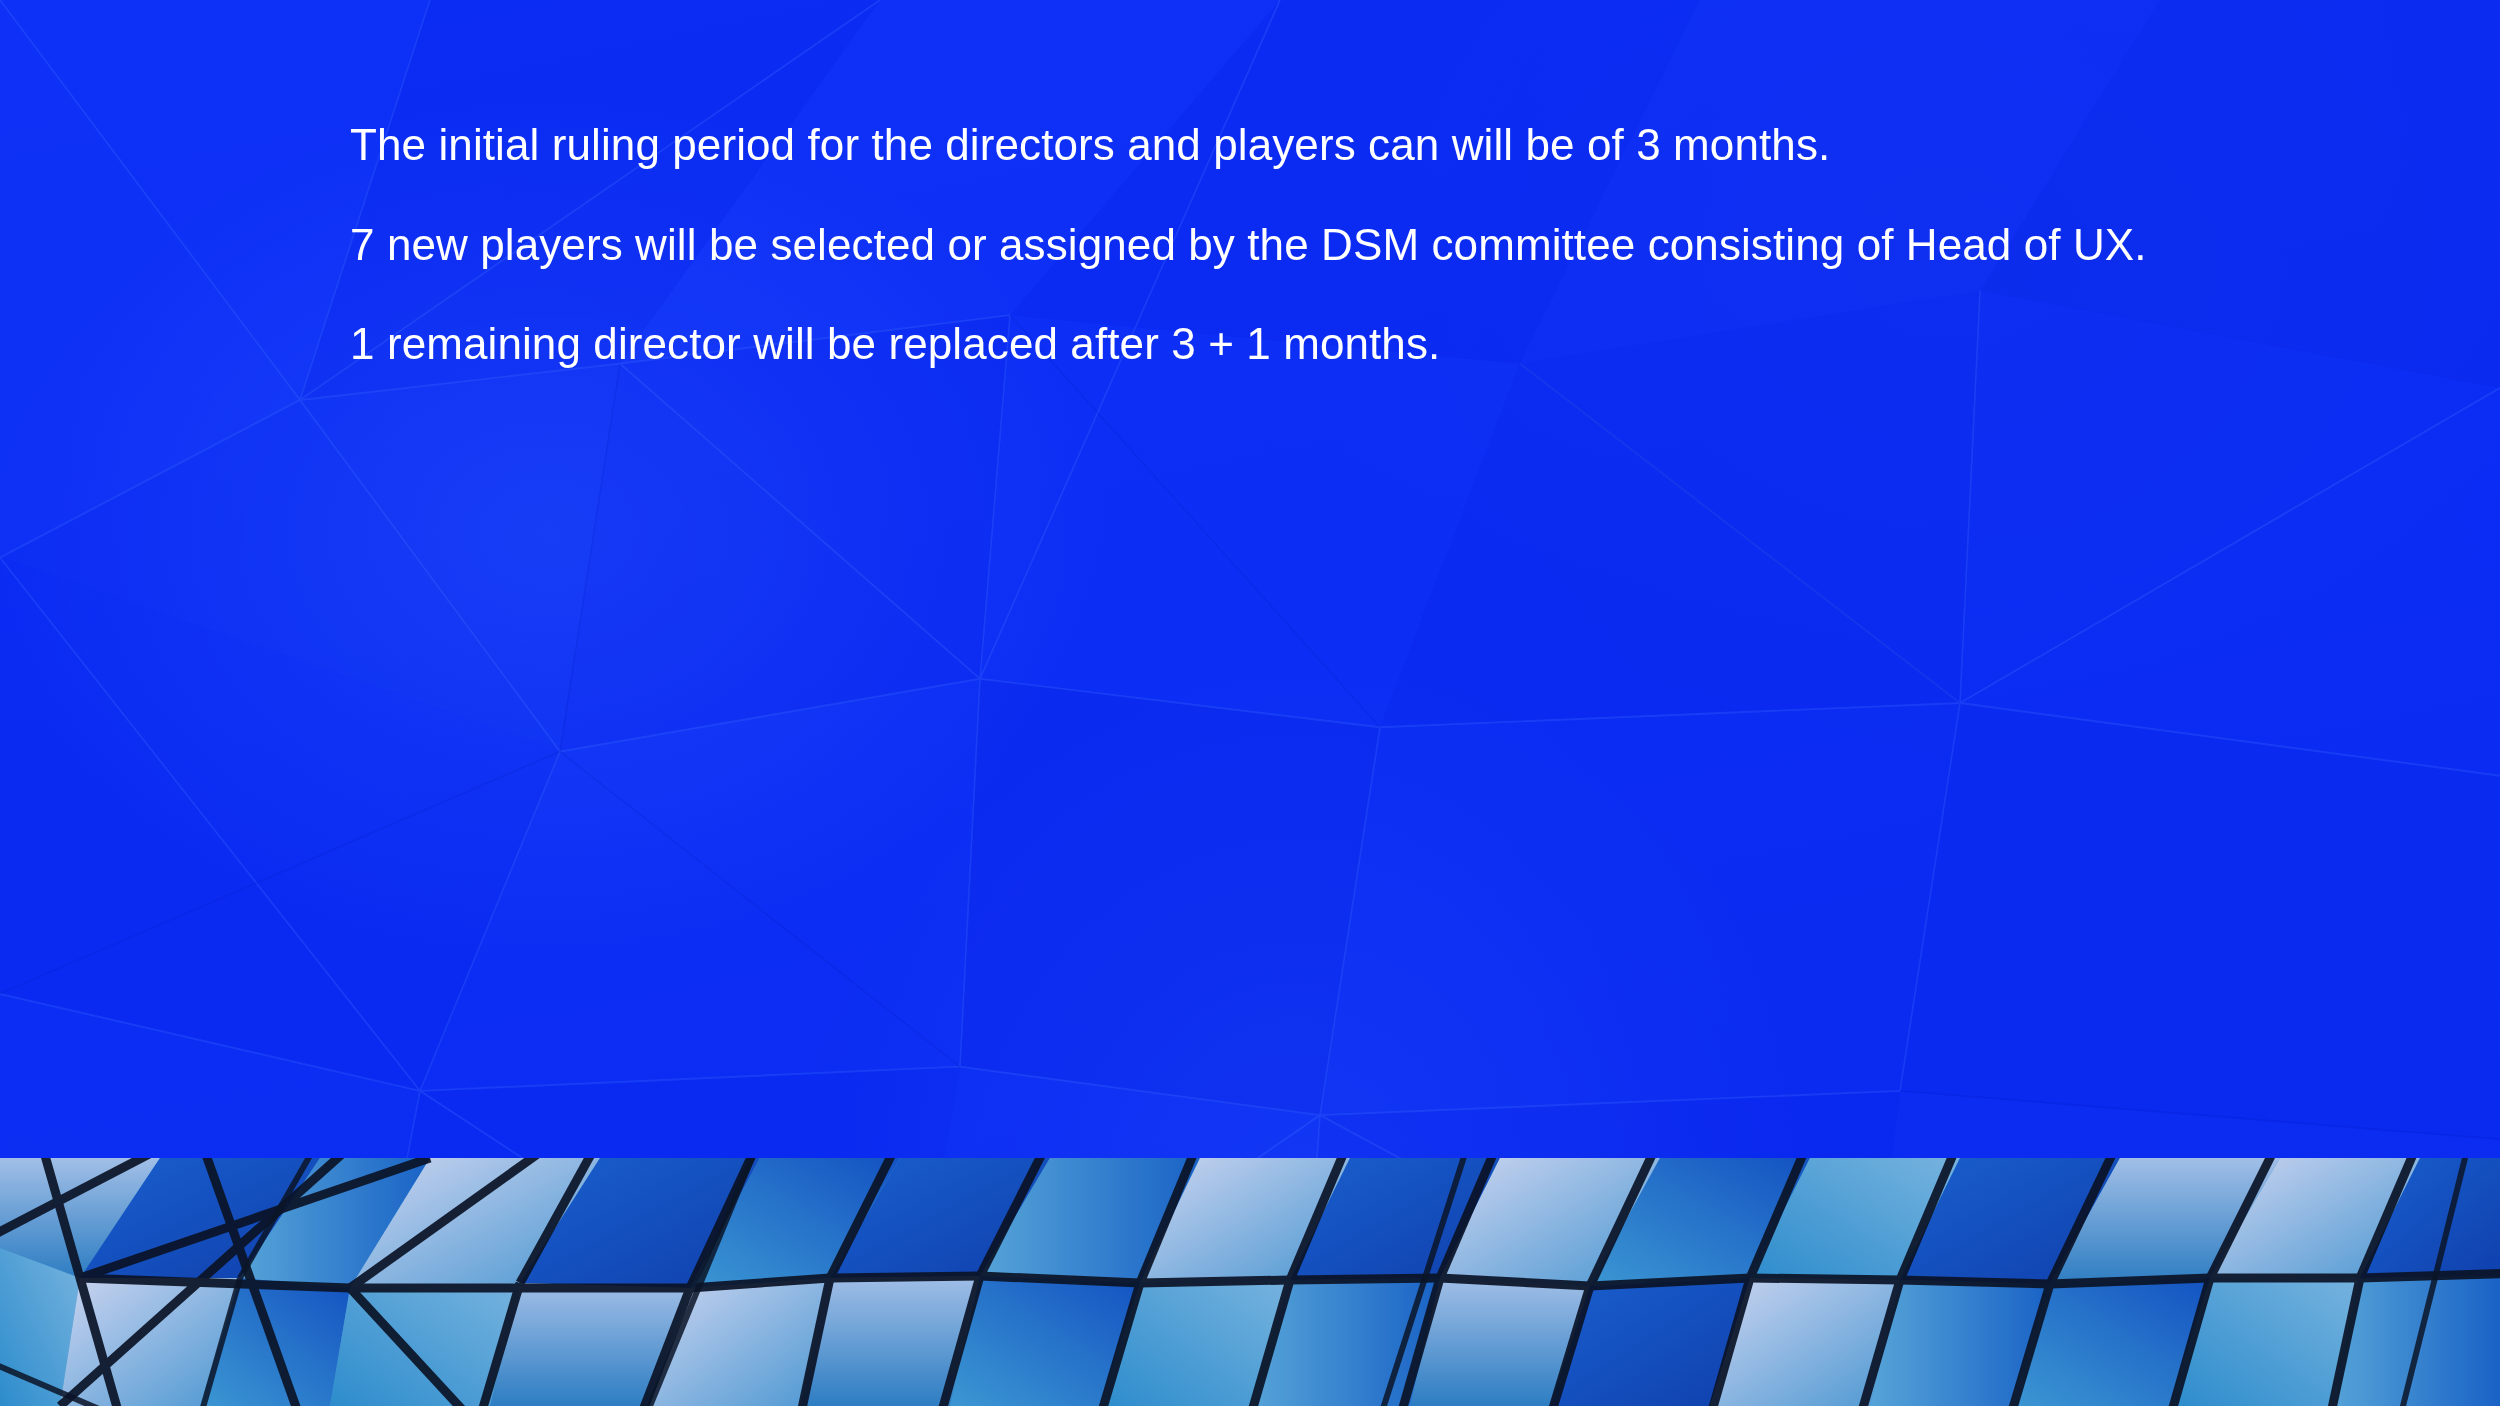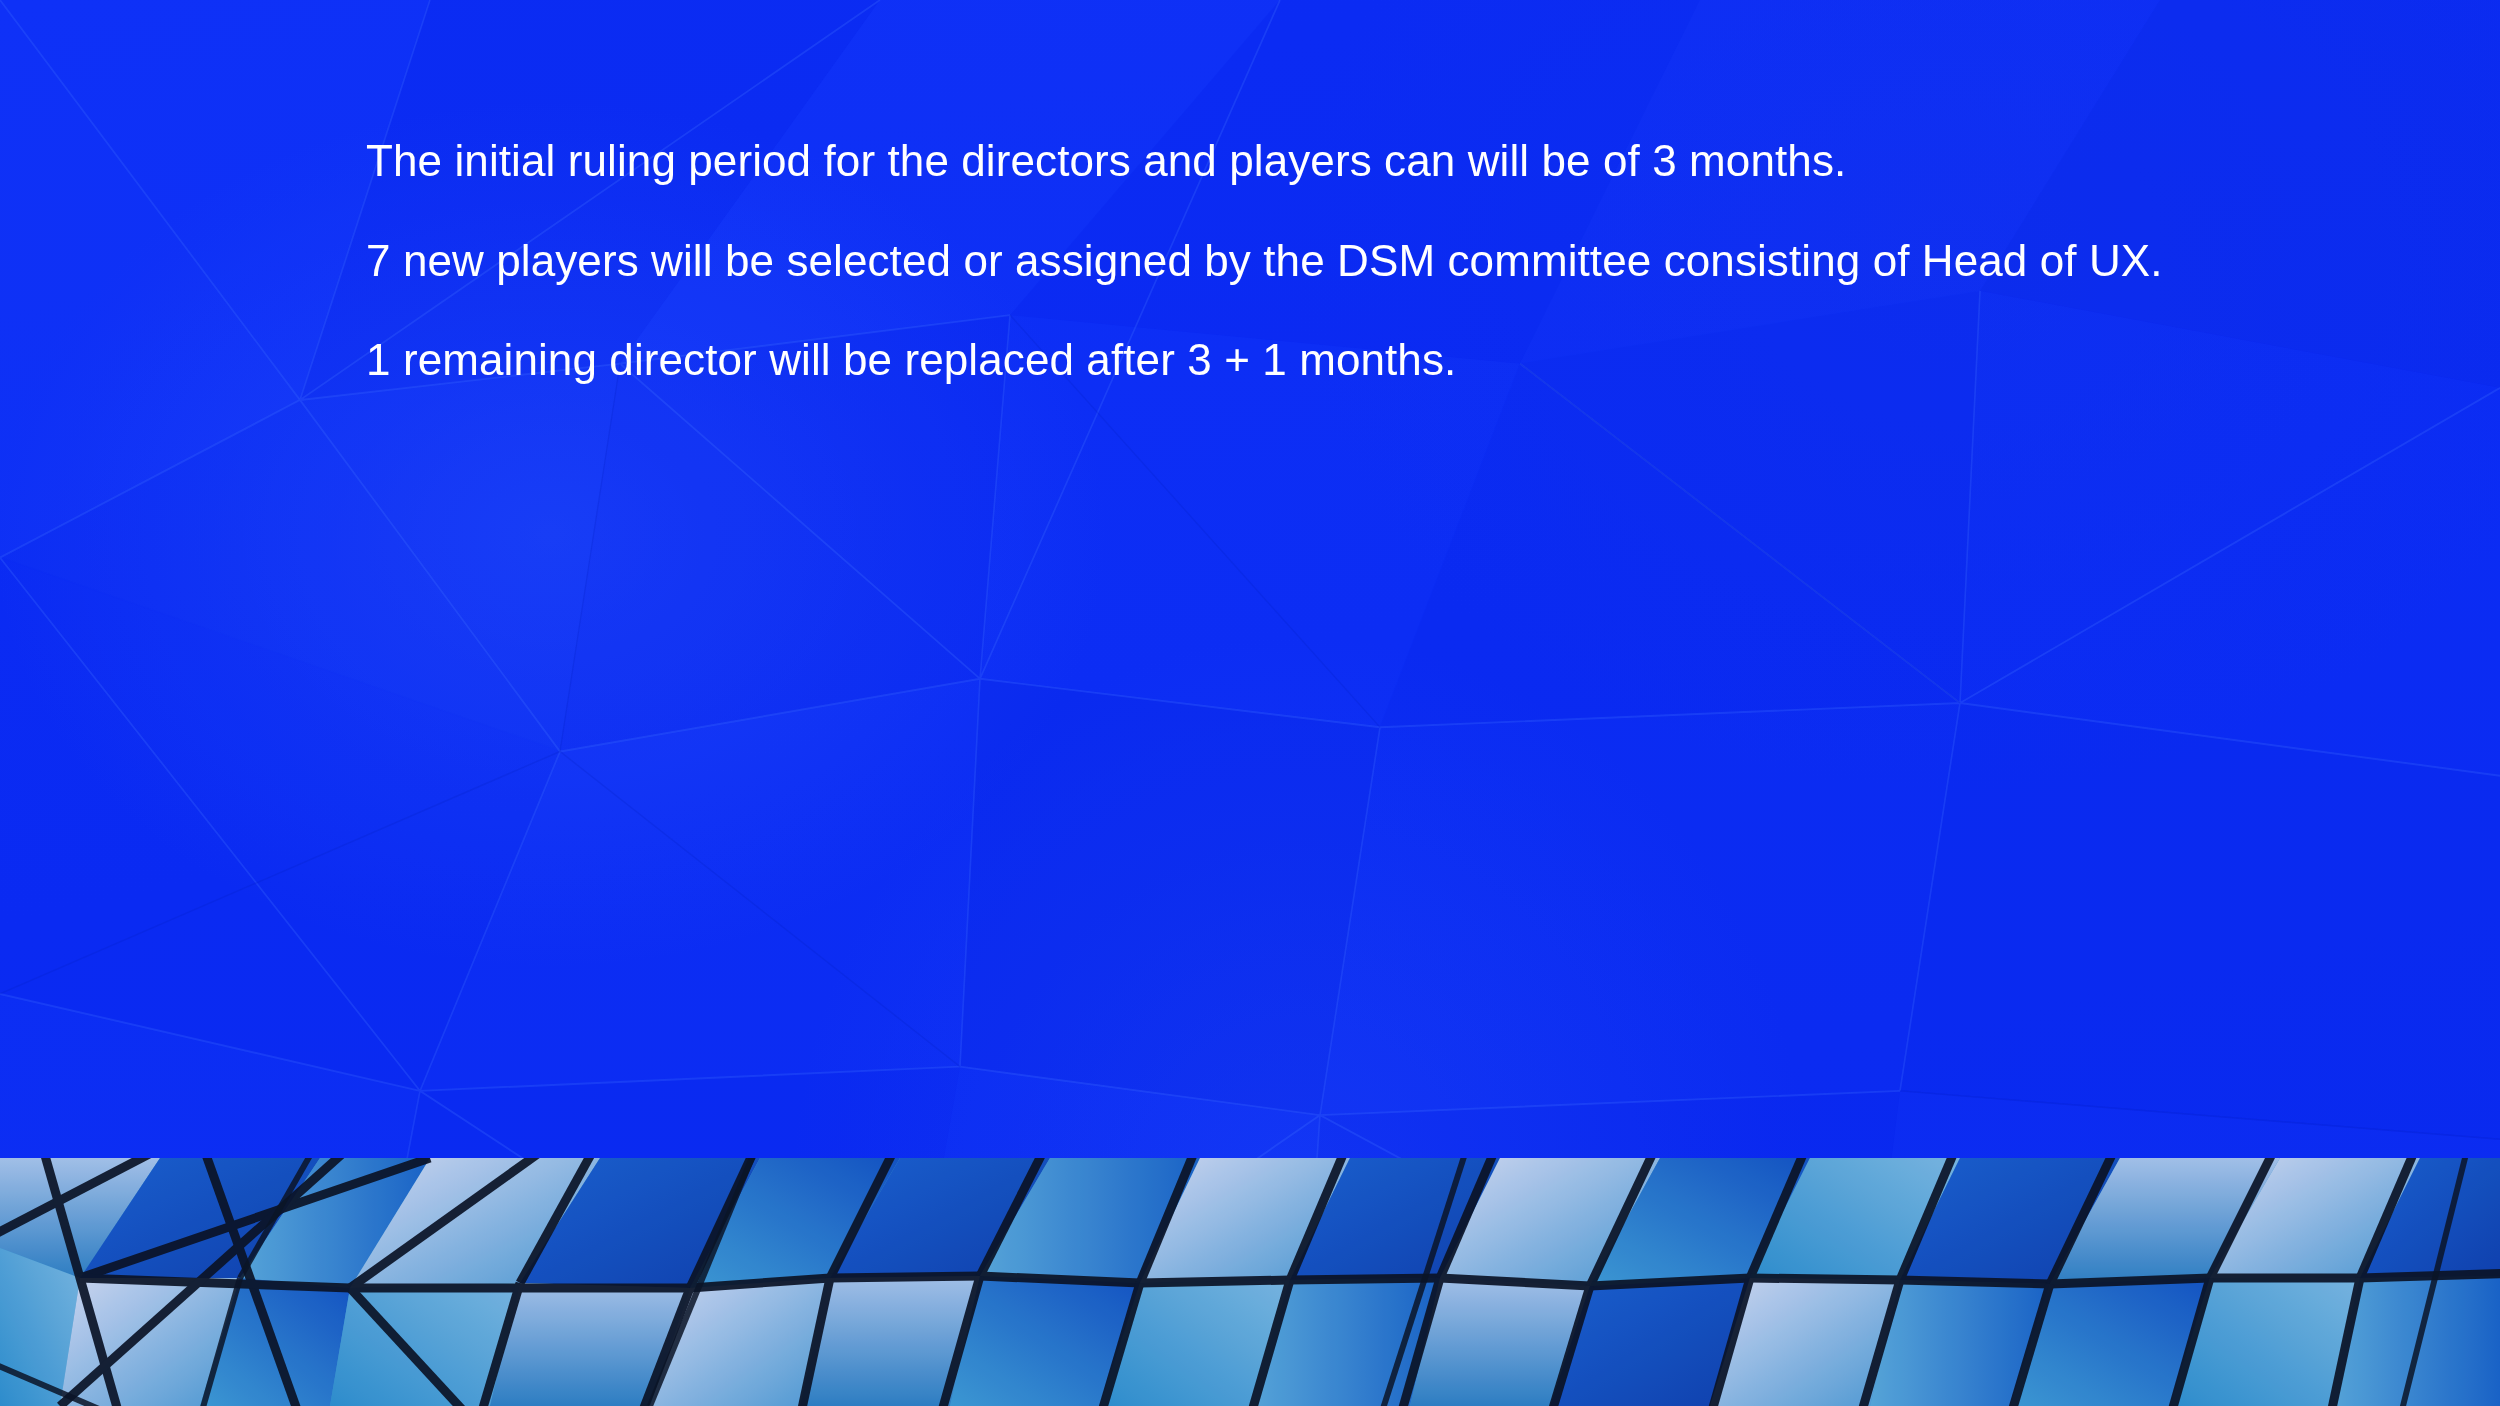--- a/index.html
+++ b/index.html
@@ -57,21 +57,21 @@
     color: #ffffff;
     font-size: 78px;
     font-weight: 400;
     line-height: 1.1;
     letter-spacing: 0.2px;
     margin: 0 0 62px 0;
     white-space: pre;
   }
   .body-list {
     list-style: none;
-    margin: 16px;
+    margin: 0;
     padding: 0;
   }
   .body-line {
     color: #ffffff;
     font-size: 44px;
     font-weight: 400;
     line-height: 1.22;
     letter-spacing: 0.1px;
     margin: 0 0 46px 0;
     white-space: pre-wrap;

